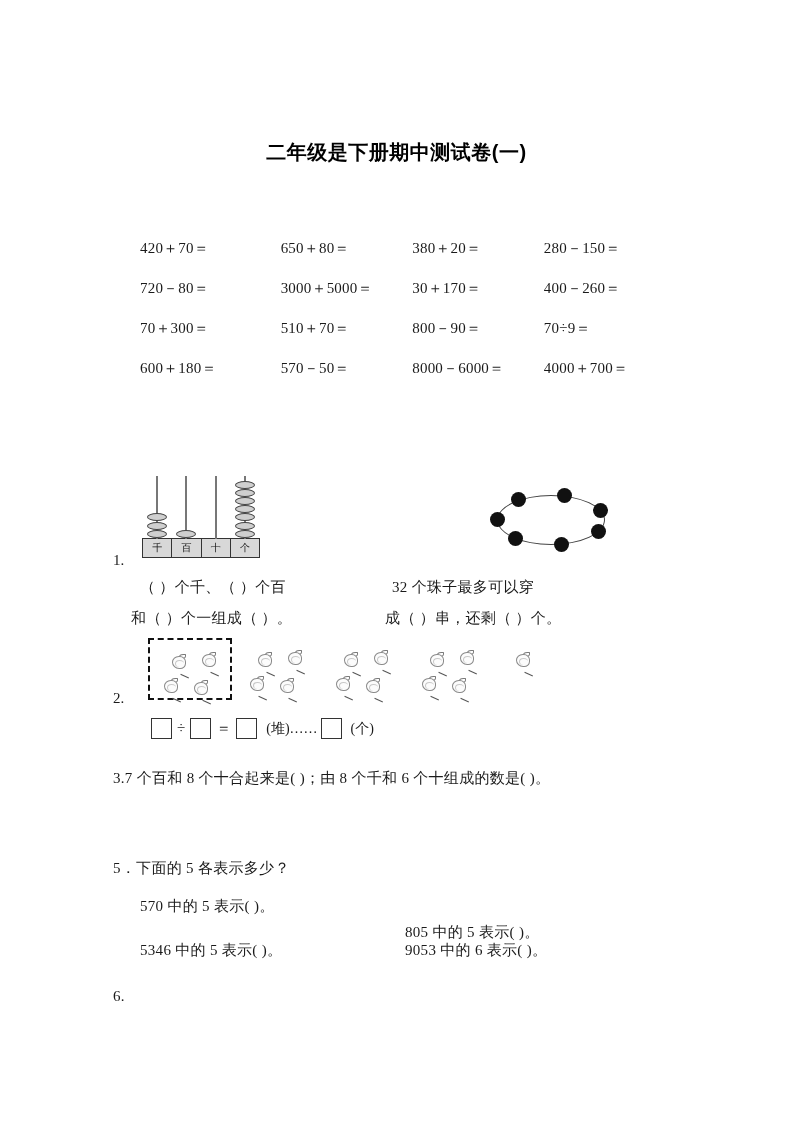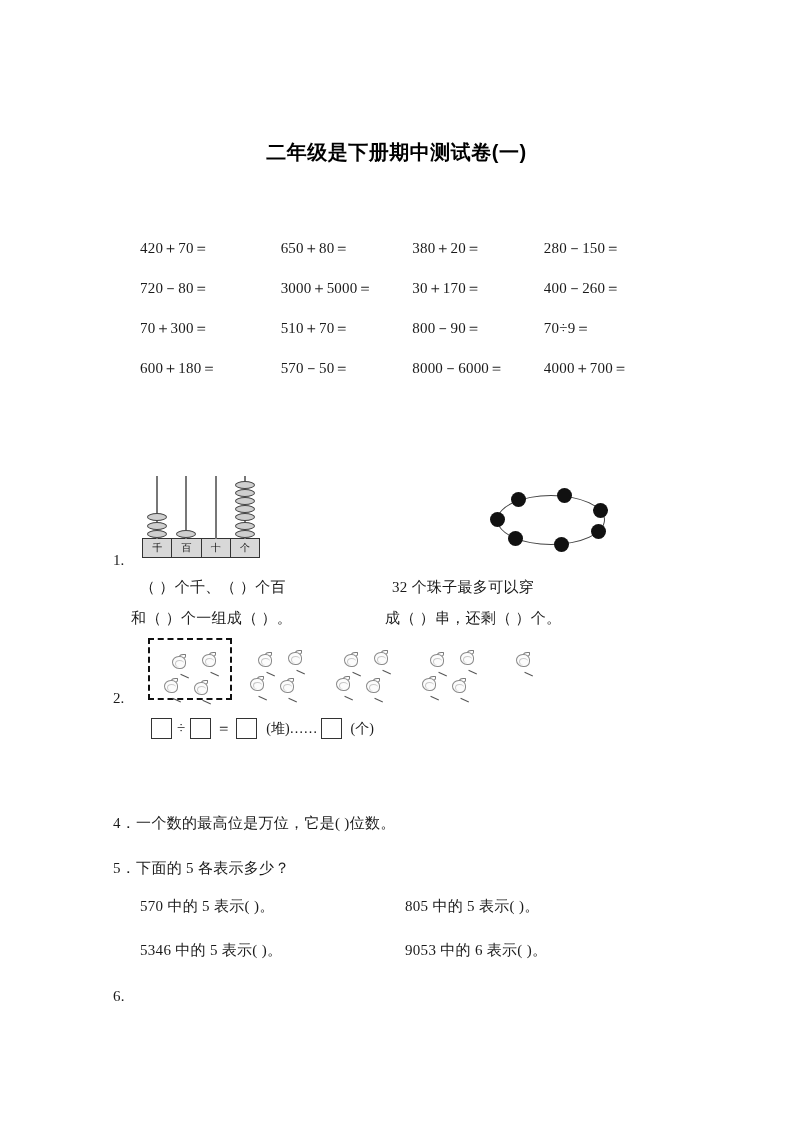--- a/index.html
+++ b/index.html
@@ -224,21 +224,21 @@
     background: #fff;
   }
   .eop { margin: 0 2px; font-size: 15px; }
   .eunit { margin-left: 6px; font-size: 14px; }
 
   
   #q3 { left: 113px; top: 769px; }
   #q4 { left: 113px; top: 814px; }
   #q5 { left: 113px; top: 859px; }
   #q5a { left: 140px; top: 897px; }
-  #q5b { left: 405px; top: 897px; }
+  #q5b { left: 405px; top: 923px; }
   #q5c { left: 140px; top: 941px; }
   #q5d { left: 405px; top: 941px; }
   #q6 { left: 113px; top: 988px; }
 </style>
 </head>
 <body>
 
 <div class="page">
 
   <div class="title">二年级是下册期中测试卷(一)</div>
@@ -417,21 +417,21 @@
     <span class="ebox"></span>
     <span class="eop">÷</span>
     <span class="ebox"></span>
     <span class="eop">＝</span>
     <span class="ebox"></span>
     <span class="eunit">(堆)……</span>
     <span class="ebox"></span>
     <span class="eunit">(个)</span>
   </div>
 
-  <div class="txtline" id="q4">4．一个数的最高位是万位，它是(          )位数。</div>
+  <div class="txtline" id="q3">3.7 个百和 8 个十合起来是(        )；由 8 个千和 6 个十组成的数是(        )。</div>
   <div class="txtline" id="q5">5．下面的 5 各表示多少？</div>
   <div class="txtline" id="q5a">570 中的 5 表示(          )。</div>
   <div class="txtline" id="q5b">805 中的 5 表示(          )。</div>
   <div class="txtline" id="q5c">5346 中的 5 表示(          )。</div>
   <div class="txtline" id="q5d">9053 中的 6 表示(          )。</div>
   <div class="txtline" id="q6">6.</div>
 
 </div>
 
 </body></html>

